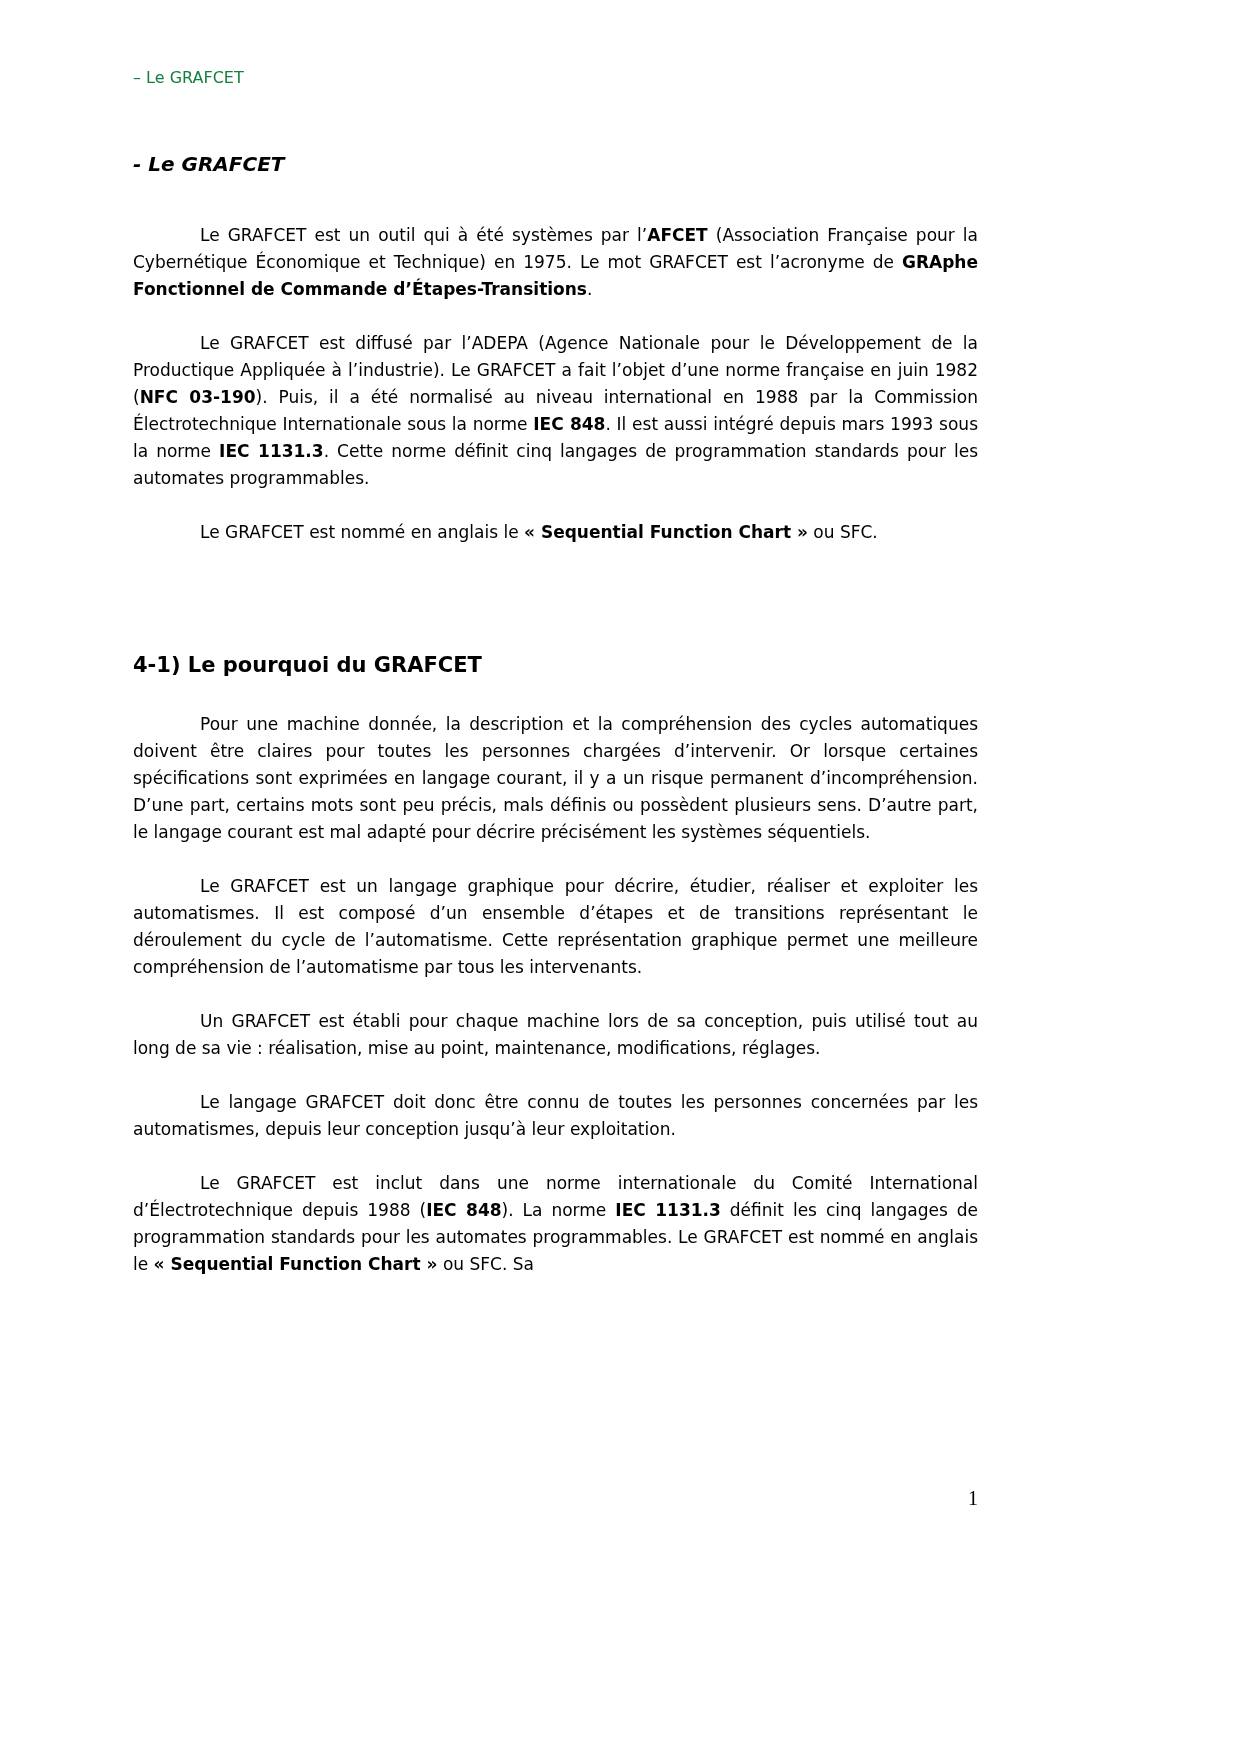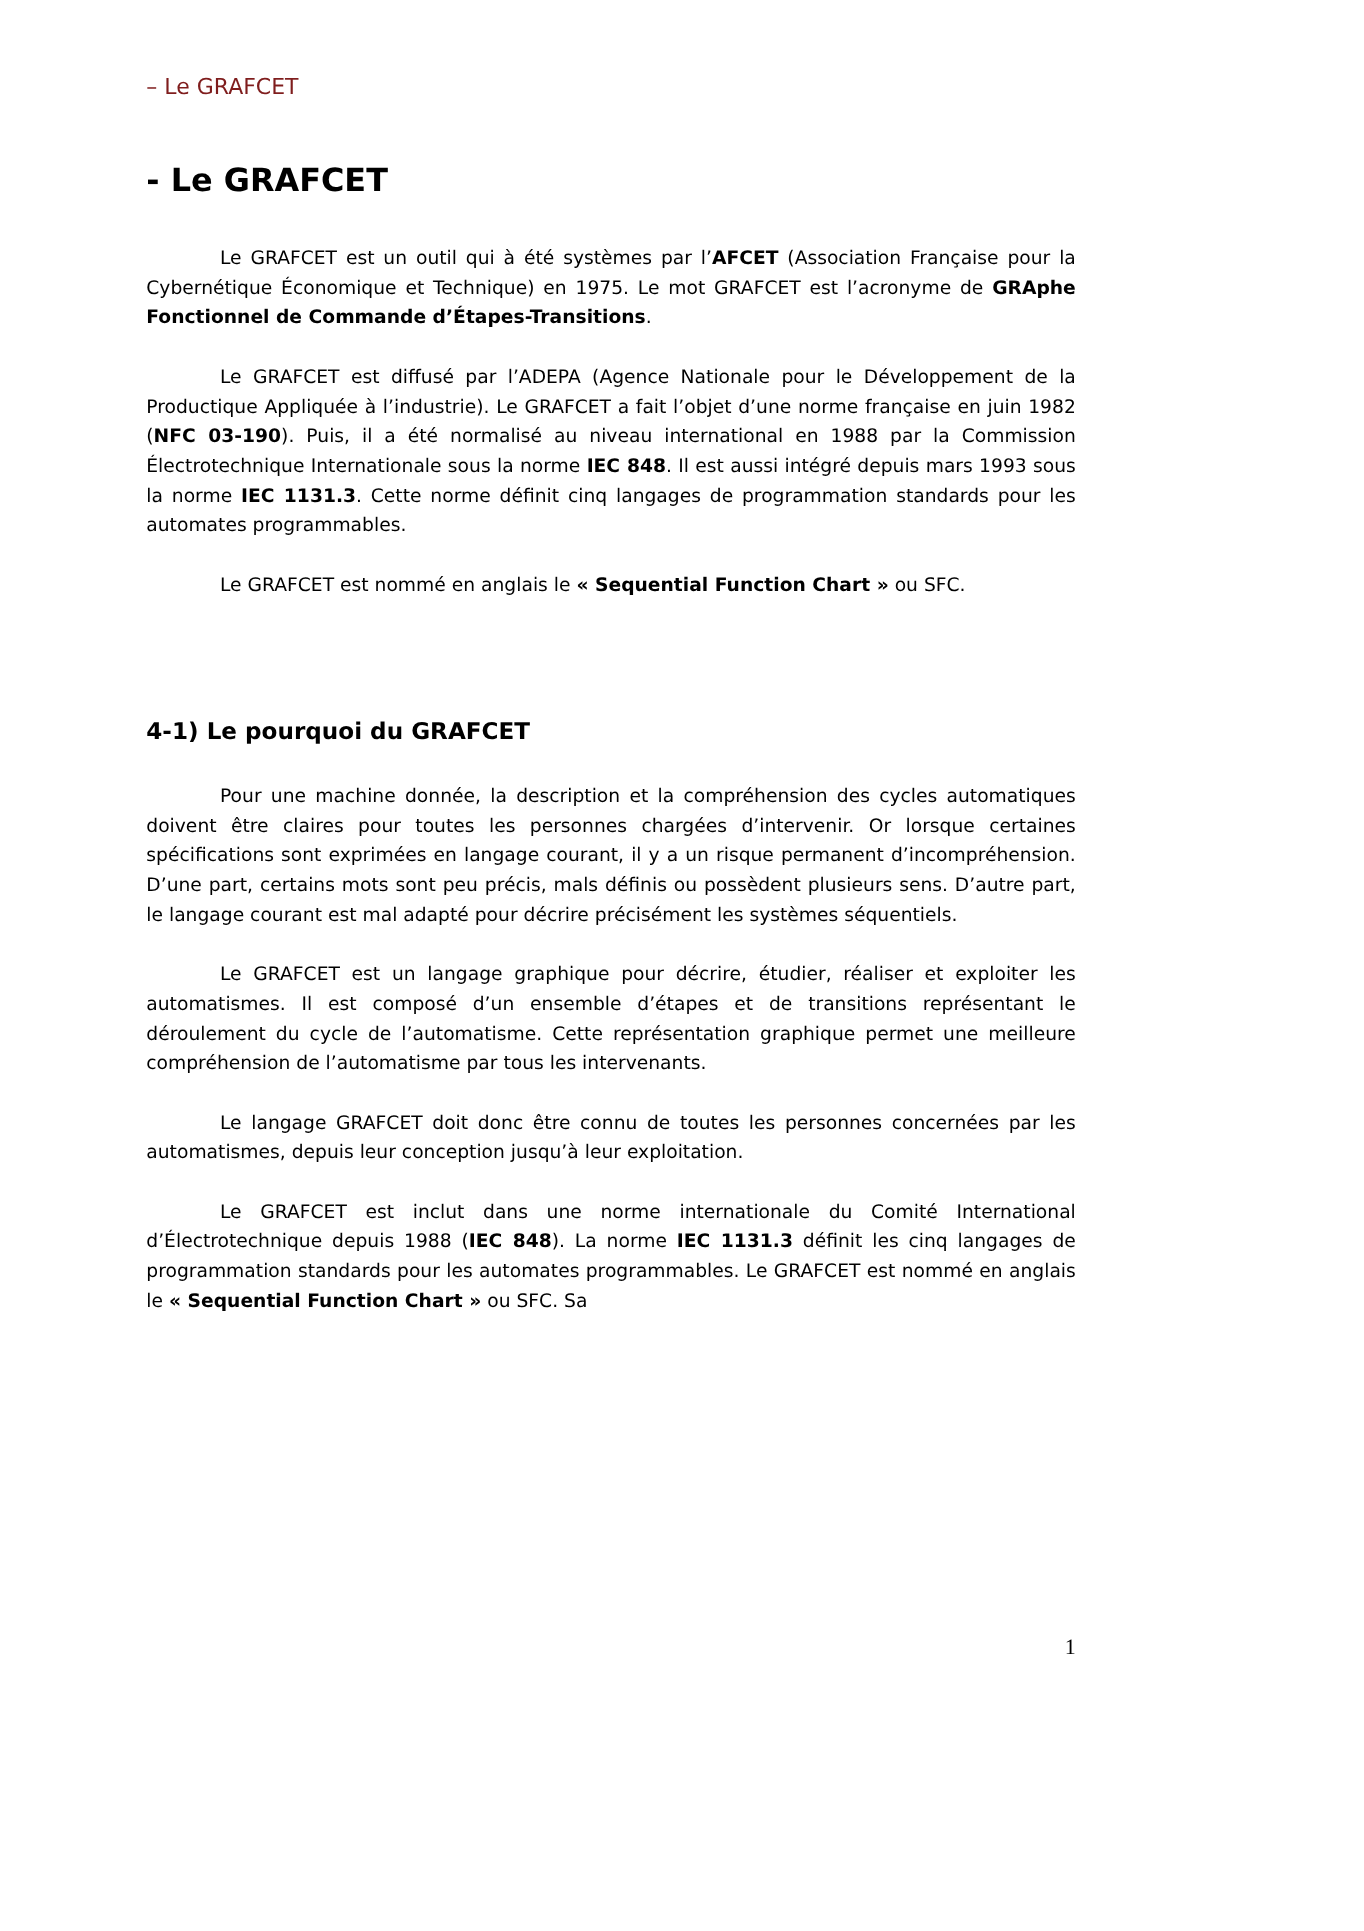--- a/index.html
+++ b/index.html
@@ -11,35 +11,36 @@
     margin: 0 auto;
     background: #ffffff;
     color: #000000;
     font-family: "DejaVu Sans", "Liberation Sans", sans-serif;
     overflow: hidden;
   }
   .running-header {
     position: absolute;
     left: 133px;
     top: 66px;
-    font-size: 20px;
+    font-size: 16px;
     line-height: 24px;
-    color: #7f1d1d;
+    color: #15803d;
   }
   .content {
     position: absolute;
     left: 133px;
     top: 148px;
     width: 845px;
   }
   .doc-title {
-    font-size: 29px;
+    font-size: 20px;
     line-height: 32px;
     font-weight: bold;
     margin: 0 0 42px 0;
+    font-style: italic;
   }
   .doc-body p {
     font-size: 17px;
     line-height: 27px;
     margin: 0 0 27px 0;
     text-align: justify;
     text-indent: 67px;
   }
   .doc-body h2 {
     font-size: 21px;
@@ -69,19 +70,20 @@
   <main class="content">
     <h1 class="doc-title">- Le GRAFCET</h1>
 
     <div class="doc-body">
         <p><span>Le GRAFCET est un outil qui à été systèmes par l’</span><span class="bi">AFCET</span><span> (Association Française pour la Cybernétique Économique et Technique) en 1975.  Le mot GRAFCET est l’acronyme de </span><span class="bi">GRAphe Fonctionnel de Commande d’Étapes-Transitions</span><span>.</span></p>
         <p><span>Le GRAFCET est diffusé par l’ADEPA (Agence Nationale pour le Développement de la Productique Appliquée à l’industrie).  Le GRAFCET a fait l’objet d’une norme française en juin 1982 (</span><span class="bi">NFC 03-190</span><span>).  Puis, il a été normalisé au niveau international en 1988 par la Commission Électrotechnique Internationale sous la norme </span><span class="bi">IEC 848</span><span>.  Il est aussi intégré depuis mars 1993 sous la norme </span><span class="bi">IEC 1131.3</span><span>.  Cette norme définit cinq langages de programmation standards pour les automates programmables.</span></p>
         <p><span>Le GRAFCET est nommé en anglais le </span><span class="bi">« Sequential Function Chart »</span><span> ou SFC.</span></p>
         <h2><span>4-1) Le pourquoi du GRAFCET</span></h2>
         <p><span>Pour une machine donnée, la description et la compréhension des cycles automatiques doivent être claires pour toutes les personnes chargées d’intervenir.  Or lorsque certaines spécifications sont exprimées en langage courant, il y a un risque permanent d’incompréhension.  D’une part, certains mots sont peu précis, mals définis ou possèdent plusieurs sens.  D’autre part, le langage courant est mal adapté pour décrire précisément les systèmes séquentiels.</span></p>
         <p><span>Le GRAFCET est un langage graphique pour décrire, étudier, réaliser et exploiter les automatismes.  Il est composé d’un ensemble d’étapes et de transitions représentant le déroulement du cycle de l’automatisme.   Cette représentation graphique permet une meilleure compréhension de l’automatisme par tous les intervenants.</span></p>
+        <p><span>Un GRAFCET est établi pour chaque machine lors de sa conception, puis utilisé tout au long de sa vie : réalisation, mise au point, maintenance, modifications, réglages.</span></p>
         <p><span>Le langage GRAFCET doit donc être connu de toutes les personnes concernées par les automatismes, depuis leur conception jusqu’à leur exploitation.</span></p>
         <p><span>Le GRAFCET est inclut dans une norme internationale du Comité International d’Électrotechnique depuis 1988 (</span><span class="bi">IEC 848</span><span>).  La norme </span><span class="bi">IEC 1131.3</span><span> définit les cinq langages de programmation standards pour les automates programmables.  Le GRAFCET est nommé en anglais le </span><span class="bi">« Sequential Function Chart »</span><span> ou SFC.  Sa</span></p>
       </div>
   </main>
 
   <div class="page-number">1</div>
 </div>
 
 </body></html>

